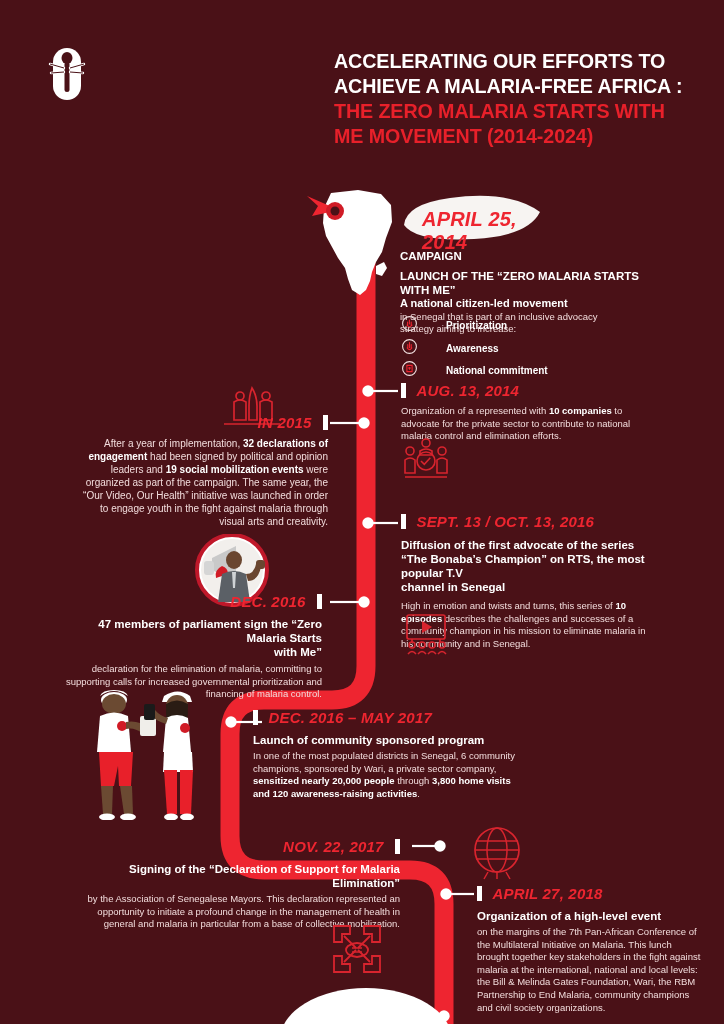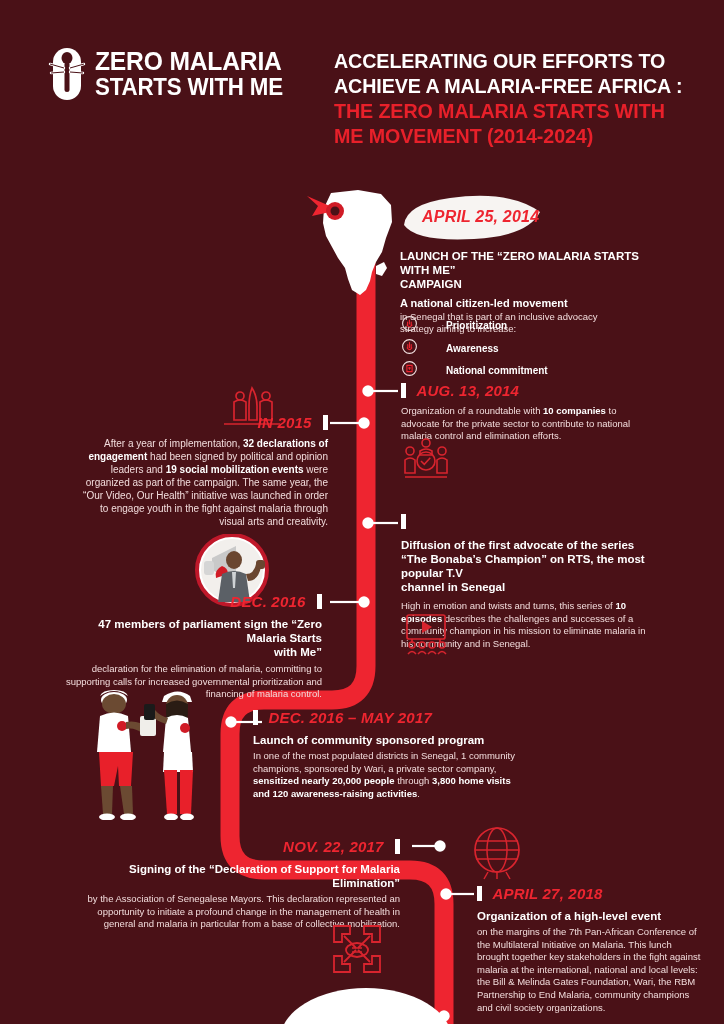--- a/index.html
+++ b/index.html
@@ -54,21 +54,21 @@
   .bd b, .hl b { color: #ffffff; font-weight: 700; }
   .r-align { text-align: right; }
 
   
   .bubble {
     position: absolute; width: 145px; height: 50px; left: 400px; top: 192px;
   }
   .bubble .bg { position: absolute; inset: 0; }
   .bubble .txt {
     position: absolute; left: 22px; top: 16px;
-    font-weight: 700; font-style: italic; color: #ee2530; font-size: 16px;
+    font-weight: 700; font-style: italic; color: #ee2530; font-size: 20px;
     letter-spacing: 0.2px;
   }
 
   
   .bullets { position: absolute; left: 402px; top: 312px; }
   .bullet { display: flex; align-items: flex-end; gap: 29px; height: 19px; margin-bottom: 3.5px; }
   .bullet-ico { width: 15px; height: 15px; flex: none; }
   .bullet-lbl { color: #ffffff; font-size: 10px; font-weight: 700; }
 
   .ico { position: absolute; }
@@ -135,44 +135,40 @@
 
   <div id="header">
     <div class="logo-wrap">
       <svg class="logo-mark" viewBox="0 0 38 56">
         <rect x="5" y="2" width="28" height="52" rx="14" fill="#ffffff"></rect>
         <ellipse cx="19" cy="12" rx="5.5" ry="6" fill="#4a1117"></ellipse>
         <rect x="16.5" y="16" width="5" height="30" rx="2.5" fill="#4a1117"></rect>
         <path d="M16 22 L2 18 M16 26 L3 27 M22 22 L36 18 M22 26 L35 27" stroke="#ffffff" stroke-width="2.4" fill="none" stroke-linecap="round"></path>
         <path d="M16 22 L2 18 M16 26 L3 27 M22 22 L36 18 M22 26 L35 27" stroke="#4a1117" stroke-width="1" fill="none"></path>
       </svg>
-      <div class="logo-text">
-        <div class="logo-l1">ZERO MALARIA</div>
-        <div class="logo-l2">STARTS WITH ME</div>
-      </div>
     </div>
 
     <div class="head-title">
       <div class="l w">ACCELERATING OUR EFFORTS TO</div>
       <div class="l w">ACHIEVE A MALARIA-FREE AFRICA :</div>
       <div class="l r">THE ZERO MALARIA STARTS WITH</div>
       <div class="l r">ME MOVEMENT (2014-2024)</div>
     </div>
   </div>
 
   <div class="bubble">
     <svg class="bg" viewBox="0 0 145 50">
       <path d="M4 33 Q6 12 50 6 Q110 -2 140 20 Q128 44 74 47 Q16 50 4 33 Z" fill="#f7f4f2"></path>
     </svg>
     <div class="txt">APRIL 25, 2014</div>
   </div>
 
   <div class="blk" style="left:400px; top:249px; width:250px;">
+    <div class="hl big" style="margin-bottom:6px;">CAMPAIGN</div>
     <div class="hl big">LAUNCH OF THE “ZERO MALARIA STARTS WITH ME”</div>
-    <div class="hl big" style="margin-bottom:6px;">CAMPAIGN</div>
     <div class="hl">A national citizen-led movement</div>
     <div class="bd" style="width:228px;">in Senegal that is part of an inclusive advocacy strategy aiming to increase:</div>
   </div>
 
   <div class="bullets">
     <div class="bullet">
       <svg class="bullet-ico" viewBox="0 0 15 15">
         <circle cx="7.5" cy="7.5" r="6.9" fill="none" stroke="#f3e2e2" stroke-width="1.1"></circle>
         <path d="M7.4 4 l0 4 M5.6 6 l0 3.2 M9.2 6 l0 3.2 M5 9.2 q2.5 3 5 0" stroke="#ee2530" stroke-width="1.1" fill="none" stroke-linecap="round"></path>
       </svg>
@@ -193,21 +189,21 @@
       </svg>
       <span class="bullet-lbl">National commitment</span>
     </div>
   </div>
 
   <div class="blk" style="left:401px; top:382px; width:258px;">
     <div style="margin-bottom:5px;">
       <span class="tick"></span>
       <span class="date" style="margin-left:6px;">AUG. 13, 2014</span>
     </div>
-    <div class="bd" style="width:250px;"><span>Organization of a roundtable with </span><b>10 companies</b><span> to advocate for the private sector to contribute to national malaria control and elimination efforts.</span></div>
+    <div class="bd" style="width:250px;"><span>Organization of a represented with </span><b>10 companies</b><span> to advocate for the private sector to contribute to national malaria control and elimination efforts.</span></div>
   </div>
   <svg class="ico" style="left:402px; top:435px;" width="48" height="48" viewBox="0 0 48 48">
     <circle cx="24" cy="26" r="9" fill="none" stroke="#d8242e" stroke-width="1.6"></circle>
     <path d="M19 26 l3.3 3.3 l6 -6.5" stroke="#d8242e" stroke-width="1.6" fill="none"></path>
     <circle cx="24" cy="8" r="4" fill="none" stroke="#d8242e" stroke-width="1.6"></circle>
     <path d="M18 16 q6 -4 12 0 l0 4 l-12 0 z" fill="none" stroke="#d8242e" stroke-width="1.6"></path>
     <circle cx="8" cy="16" r="4" fill="none" stroke="#d8242e" stroke-width="1.6"></circle>
     <path d="M3 25 q5 -4 10 0 l0 13 l-10 0 z" fill="none" stroke="#d8242e" stroke-width="1.6"></path>
     <circle cx="40" cy="16" r="4" fill="none" stroke="#d8242e" stroke-width="1.6"></circle>
     <path d="M35 25 q5 -4 10 0 l0 13 l-10 0 z" fill="none" stroke="#d8242e" stroke-width="1.6"></path>
@@ -226,20 +222,21 @@
     <div style="margin-bottom:5px;">
       <span class="date" style="margin-right:7px;">IN 2015</span>
       <span class="tick"></span>
     </div>
     <div class="bd" style="font-size:10px; line-height:13px;"><span>After a year of implementation, </span><b>32 declarations of engagement</b><span> had been signed by political and opinion leaders and </span><b>19 social mobilization events</b><span> were organized as part of the campaign. The same year, the “Our Video, Our Health” initiative was launched in order to engage youth in the fight against malaria through visual arts and creativity.</span></div>
   </div>
 
   <div class="blk" style="left:401px; top:513px; width:268px;">
     <div style="margin-bottom:7px;">
       <span class="tick"></span>
+      <span class="date" style="margin-left:6px;">SEPT. 13 / OCT.  13, 2016</span>
     </div>
     <div class="hl big">Diffusion of the first advocate of the series</div>
     <div class="hl big">“The Bonaba’s Champion” on RTS, the most popular T.V</div>
     <div class="hl big" style="margin-bottom:6px;">channel in Senegal</div>
     <div class="bd" style="width:258px;"><span>High in emotion and twists and turns, this series of </span><b>10 episodes</b><span> describes the challenges and successes of a community champion in his mission to eliminate malaria in his community and in Senegal.</span></div>
   </div>
   <svg class="ico" style="left:403px; top:612px;" width="46" height="44" viewBox="0 0 46 44">
     <rect x="4" y="3" width="38" height="24" rx="2" fill="none" stroke="#d8242e" stroke-width="1.7"></rect>
     <path d="M19 9 l10 6 l-10 6 z" fill="#d8242e"></path>
     <path d="M9 27 l0 4 M37 27 l0 4" stroke="#d8242e" stroke-width="1.7"></path>
@@ -299,21 +296,21 @@
     <path d="M102 84 l13 0 l-2 44 l-11 0 z" fill="#e8202a"></path>
     <ellipse cx="93" cy="131" rx="7" ry="3.5" fill="#ffffff"></ellipse>
     <ellipse cx="109" cy="131" rx="7" ry="3.5" fill="#ffffff"></ellipse>
   </svg>
   <div class="blk" style="left:253px; top:709px; width:278px;">
     <div style="margin-bottom:6px;">
       <span class="tick"></span>
       <span class="date" style="margin-left:6px;">DEC. 2016 – MAY 2017</span>
     </div>
     <div class="hl big" style="margin-bottom:3px;">Launch of community sponsored program</div>
-    <div class="bd" style="width:272px;"><span>In one of the most populated districts in Senegal, 1 community champions, sponsored by Wari, a private sector company, </span><b>sensitized nearly 20,000 people</b><span> through </span><b>3,800 home visits and 120 awareness-raising activities</b><span>.</span></div>
+    <div class="bd" style="width:272px;"><span>In one of the most populated districts in Senegal, 6 community champions, sponsored by Wari, a private sector company, </span><b>sensitized nearly 20,000 people</b><span> through </span><b>3,800 home visits and 120 awareness-raising activities</b><span>.</span></div>
   </div>
 
   <div class="blk r-align" style="left:86px; top:838px; width:314px;">
     <div style="margin-bottom:6px;">
       <span class="date" style="margin-right:7px;">NOV. 22, 2017</span>
       <span class="tick"></span>
     </div>
     <div class="hl big" style="margin-bottom:3px;">Signing of the “Declaration of Support for Malaria Elimination”</div>
     <div class="bd">by the Association of Senegalese Mayors. This declaration represented an opportunity to initiate a profound change in the management of health in general and malaria in particular from a base of collective mobilization.</div>
   </div>

